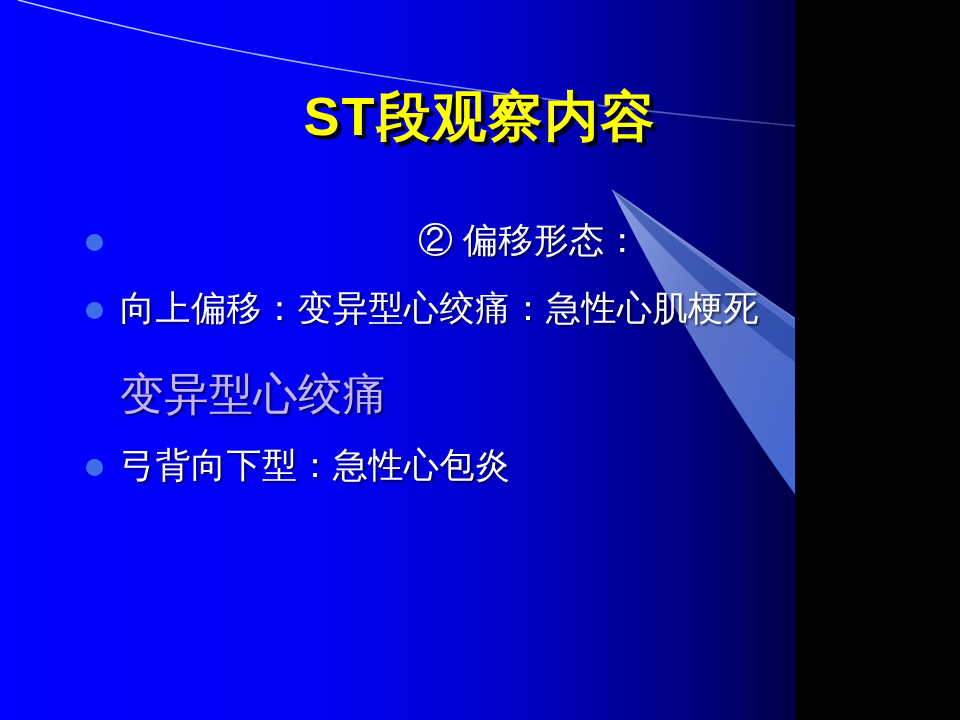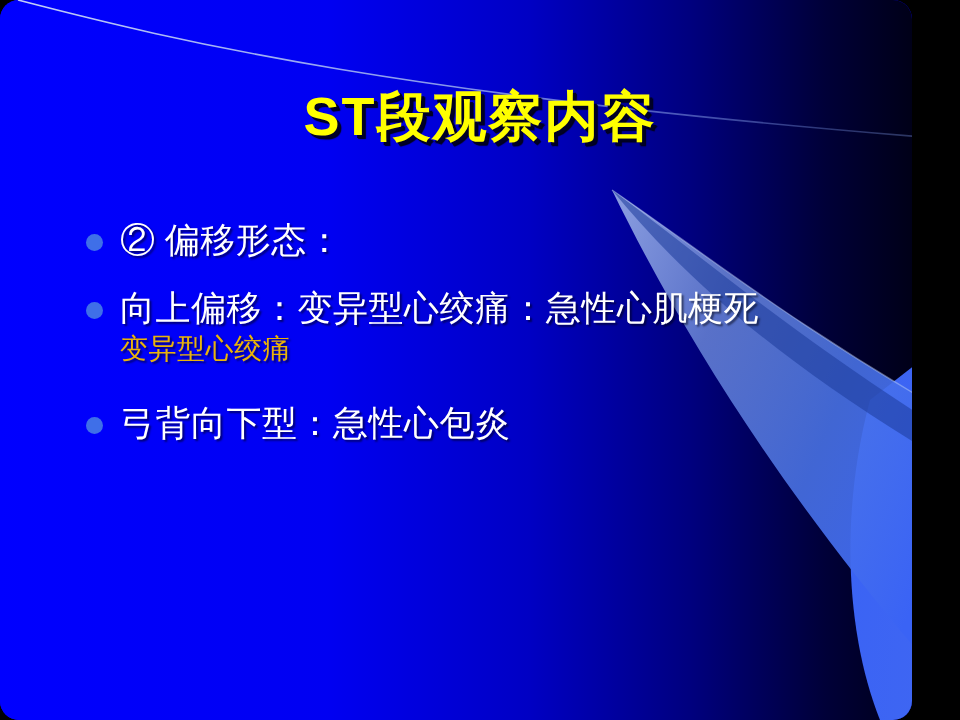--- a/index.html
+++ b/index.html
@@ -2,26 +2,25 @@
 <html><head>
 <meta charset="utf-8">
 <style>
   html, body {
     margin: 0;
     padding: 0;
     background: #000;
   }
   #slide {
     position: relative;
-    width: 912px;
+    width: 795px;
     height: 720px;
     overflow: hidden;
     font-family: "Liberation Serif", "DejaVu Serif", serif;
     background: #0000ff;
-    border-radius: 19px;
   }
   #bg-layer {
     position: absolute;
     inset: 0;
     width: 960px;
     height: 720px;
     display: block;
   }
   #content {
     position: absolute;
@@ -79,28 +78,29 @@
     display: block;
     color: #ffffff;
     font-size: 35px;
     line-height: 1.30;
     letter-spacing: 0.5px;
     text-shadow: 2px 2px 2px rgba(0,0,10,0.55);
     white-space: nowrap;
   }
   .cont-text {
     display: block;
-    color: #eab308;
-    font-size: 28px;
+    color: #c4b5fd;
+    font-size: 44px;
     line-height: 1.30;
     letter-spacing: 0.5px;
     text-shadow: 2px 2px 2px rgba(0,0,10,0.55);
     white-space: nowrap;
+    margin-top: 35px;
   }
-  .row-gap-1 { margin-bottom: 22px; }
+  .row-gap-1 { margin-bottom: 22px; text-align: center; }
   .row-gap-2 { margin-bottom: 28px; }
 </style>
 </head>
 <body>
 
 <div id="slide">
 
   <svg id="bg-layer" viewBox="0 0 960 720" preserveAspectRatio="none" xmlns="http://www.w3.org/2000/svg">
     <defs>
       <linearGradient id="mainGrad" x1="0" y1="0" x2="1" y2="0">
@@ -162,20 +162,20 @@
         <span class="bullet-dot"></span>
         <span class="bullet-text">② 偏移形态：</span>
       </div>
 
       <div class="bullet-row">
         <span class="bullet-dot"></span>
         <span class="bullet-text">向上偏移：变异型心绞痛：急性心肌梗死</span>
         <span class="cont-text">变异型心绞痛</span>
       </div>
 
-      <div class="bullet-row row-gap-2" style="margin-top:34px;">
+      <div class="bullet-row row-gap-2" style="margin-top:20px;">
         <span class="bullet-dot"></span>
         <span class="bullet-text">弓背向下型：急性心包炎</span>
       </div>
 
     </div>
   </div>
 </div>
 
 </body></html>

